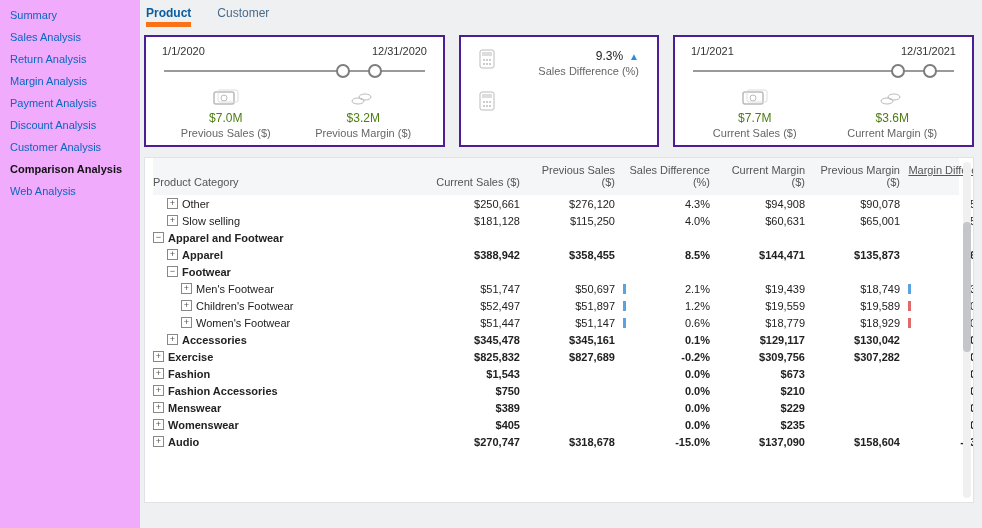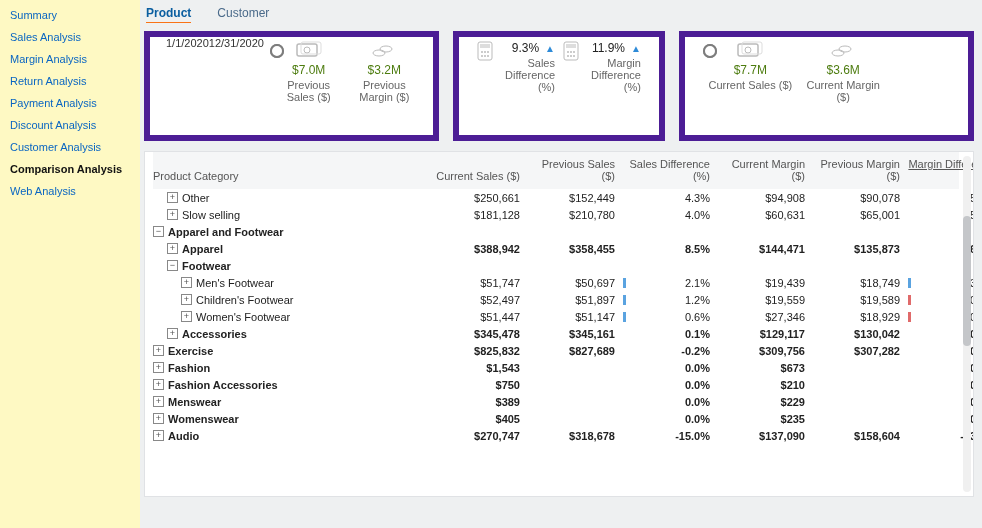--- a/index.html
+++ b/index.html
@@ -1,25 +1,25 @@
 <!DOCTYPE html>
 <html><head>
 <meta charset="utf-8">
 <style>
   *{box-sizing:border-box;margin:0;padding:0;font-family:"Segoe UI",Arial,sans-serif}
   body{background:#eef0f1;width:982px;height:528px;overflow:hidden;font-size:12px;color:#333;position:relative}
-  .sidebar{position:absolute;left:0;top:0;width:140px;height:528px;background:#fef9c3;padding-top:4px}
+  .sidebar{position:absolute;left:0;top:0;width:140px;height:528px;background:#f0abfc;padding-top:4px}
   .sidebar .item{padding:5px 10px;font-size:11px;color:#0a66c2;cursor:pointer}
   .sidebar .item.active{color:#111;font-weight:700}
   .content{position:absolute;left:140px;top:0;right:0;bottom:0;padding:4px 8px 0 4px}
   .tabs{display:flex;gap:26px;padding:0 0 2px 2px}
   .tab{font-size:12px;color:#4a6a8a;padding:2px 0;cursor:pointer}
-  .tab.active{color:#0a5ea0;font-weight:700;border-bottom:1px solid #f97316}
+  .tab.active{color:#0a5ea0;font-weight:700;border-bottom:5px solid #f97316}
   .cards{display:flex;gap:14px;margin-top:6px}
-  .card{background:#fff;border:6px solid #4c1d95;flex:1;display:flex;flex-direction:row;padding:0 14px 6px 14px;min-height:110px}
+  .card{background:#fff;border:2px solid #4c1d95;flex:1;display:flex;flex-direction:column;padding:8px 14px 6px 14px;min-height:110px}
   .card.small{flex:0 0 200px}
   .range{display:flex;justify-content:space-between;font-size:11px;color:#333;padding:0 2px}
   .slider{height:28px;display:flex;align-items:center;margin:0 4px}
   .track{flex:1;height:2px;background:#9a9a9a;position:relative}
   .knob{position:absolute;top:-6px;width:14px;height:14px;border-radius:50%;background:#fff;border:2px solid #7d7d7d}
   .kpi-row{display:flex;gap:6px;margin-top:2px}
   .kpi{flex:1;text-align:center}
   .kpi .ic{height:22px;display:flex;align-items:center;justify-content:center;margin-bottom:2px}
   .kpi .val{font-size:12px;color:#4d7c0f}
   .kpi .lbl{font-size:11px;color:#666;margin-top:2px}
@@ -44,22 +44,22 @@
   .bar.red{background:#e06a6a}
   .scrollbar{position:absolute;right:2px;top:4px;bottom:4px;width:8px;background:#f0f0f0;border-radius:4px}
   .scrollbar .thumb{position:absolute;left:0;right:0;top:60px;height:130px;background:#c4c6c9;border-radius:4px}
 </style>
 </head>
 <body>
 
 <div class="sidebar" id="sidebar">
     <div class="item">Summary</div>
     <div class="item">Sales Analysis</div>
+    <div class="item">Return Analysis</div>
     <div class="item">Margin Analysis</div>
-    <div class="item">Return Analysis</div>
     <div class="item">Payment Analysis</div>
     <div class="item">Discount Analysis</div>
     <div class="item">Customer Analysis</div>
     <div class="item active">Comparison Analysis</div>
     <div class="item">Web Analysis</div>
   </div>
 
 <div class="content">
   <div class="tabs" id="tabs">
       <div class="tab active">Product</div>
@@ -125,28 +125,28 @@
         <div class="ic"><svg width="16" height="20">
               <rect x="1" y="1" width="14" height="18" rx="2" fill="none" stroke="#bbb"></rect>
               <rect x="3" y="3" width="10" height="4" fill="#ddd"></rect>
               <circle cx="5" cy="11" r="1" fill="#bbb"></circle>
               <circle cx="8" cy="11" r="1" fill="#bbb"></circle>
               <circle cx="11" cy="11" r="1" fill="#bbb"></circle>
               <circle cx="5" cy="15" r="1" fill="#bbb"></circle>
               <circle cx="8" cy="15" r="1" fill="#bbb"></circle>
               <circle cx="11" cy="15" r="1" fill="#bbb"></circle>
             </svg></div>
-        <div class="txt">
-          <div><span class="val">11.9%</span><span class="arrow">▲</span></div>
-          <div class="lbl">Margin Difference (%)</div>
-        </div>
       </div>
     </div>
 
     <div class="card">
+      <div class="range">
+        <span>1/1/2021</span>
+        <span>12/31/2021</span>
+      </div>
       <div class="slider">
         <div class="track">
             <div class="knob" style="left:76%"></div>
             <div class="knob" style="left:88%"></div>
           </div>
       </div>
       <div class="kpi-row">
         <div class="kpi">
           <div class="ic">
               <svg width="26" height="18">
@@ -182,33 +182,33 @@
           <div class="num">Current Margin ($)</div>
           <div class="num">Previous Margin ($)</div>
           <div class="num underline">Margin Difference (%)</div>
         </div>
         <div class="row">
           <div class="catcell pad1">
             <span class="exp">+</span>
             <span class="">Other</span>
           </div>
           <div class="num ">$250,661</div>
-          <div class="num ">$152,449</div>
+          <div class="num ">$276,120</div>
           <div class="num ">4.3%</div>
           <div class="num ">$94,908</div>
           <div class="num ">$90,078</div>
           <div class="num ">5.4%</div>
         </div>
         <div class="row">
           <div class="catcell pad1">
             <span class="exp">+</span>
             <span class="">Slow selling</span>
           </div>
           <div class="num ">$181,128</div>
-          <div class="num ">$210,780</div>
+          <div class="num ">$115,250</div>
           <div class="num ">4.0%</div>
           <div class="num ">$60,631</div>
           <div class="num ">$65,001</div>
           <div class="num ">5.1%</div>
         </div>
         <div class="row">
           <div class="catcell ">
             <span class="exp">−</span>
             <span class="bold">Apparel and Footwear</span>
           </div>
@@ -268,21 +268,21 @@
           <div class="num "><div class="bar red"></div>-0.2%</div>
         </div>
         <div class="row">
           <div class="catcell pad2">
             <span class="exp">+</span>
             <span class="">Women's Footwear</span>
           </div>
           <div class="num ">$51,447</div>
           <div class="num ">$51,147</div>
           <div class="num "><div class="bar "></div>0.6%</div>
-          <div class="num ">$27,346</div>
+          <div class="num ">$18,779</div>
           <div class="num ">$18,929</div>
           <div class="num "><div class="bar red"></div>-0.8%</div>
         </div>
         <div class="row">
           <div class="catcell pad1">
             <span class="exp">+</span>
             <span class="bold">Accessories</span>
           </div>
           <div class="num bold">$345,478</div>
           <div class="num bold">$345,161</div>

